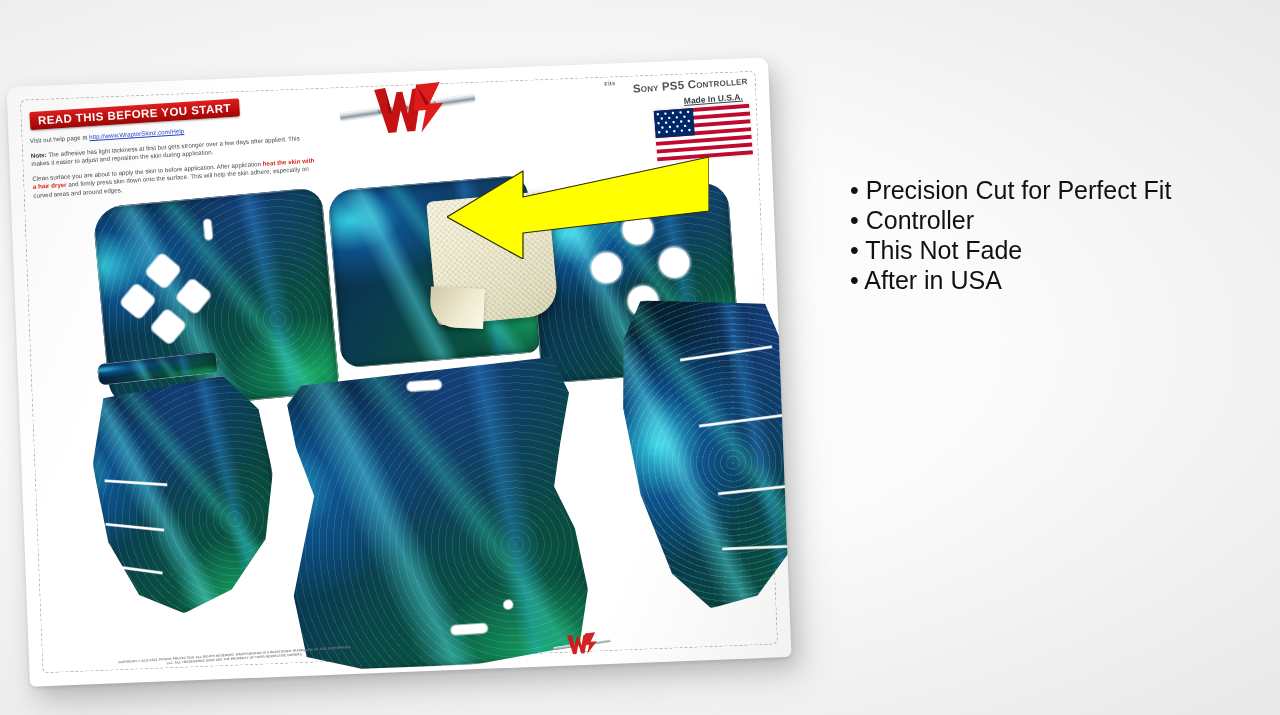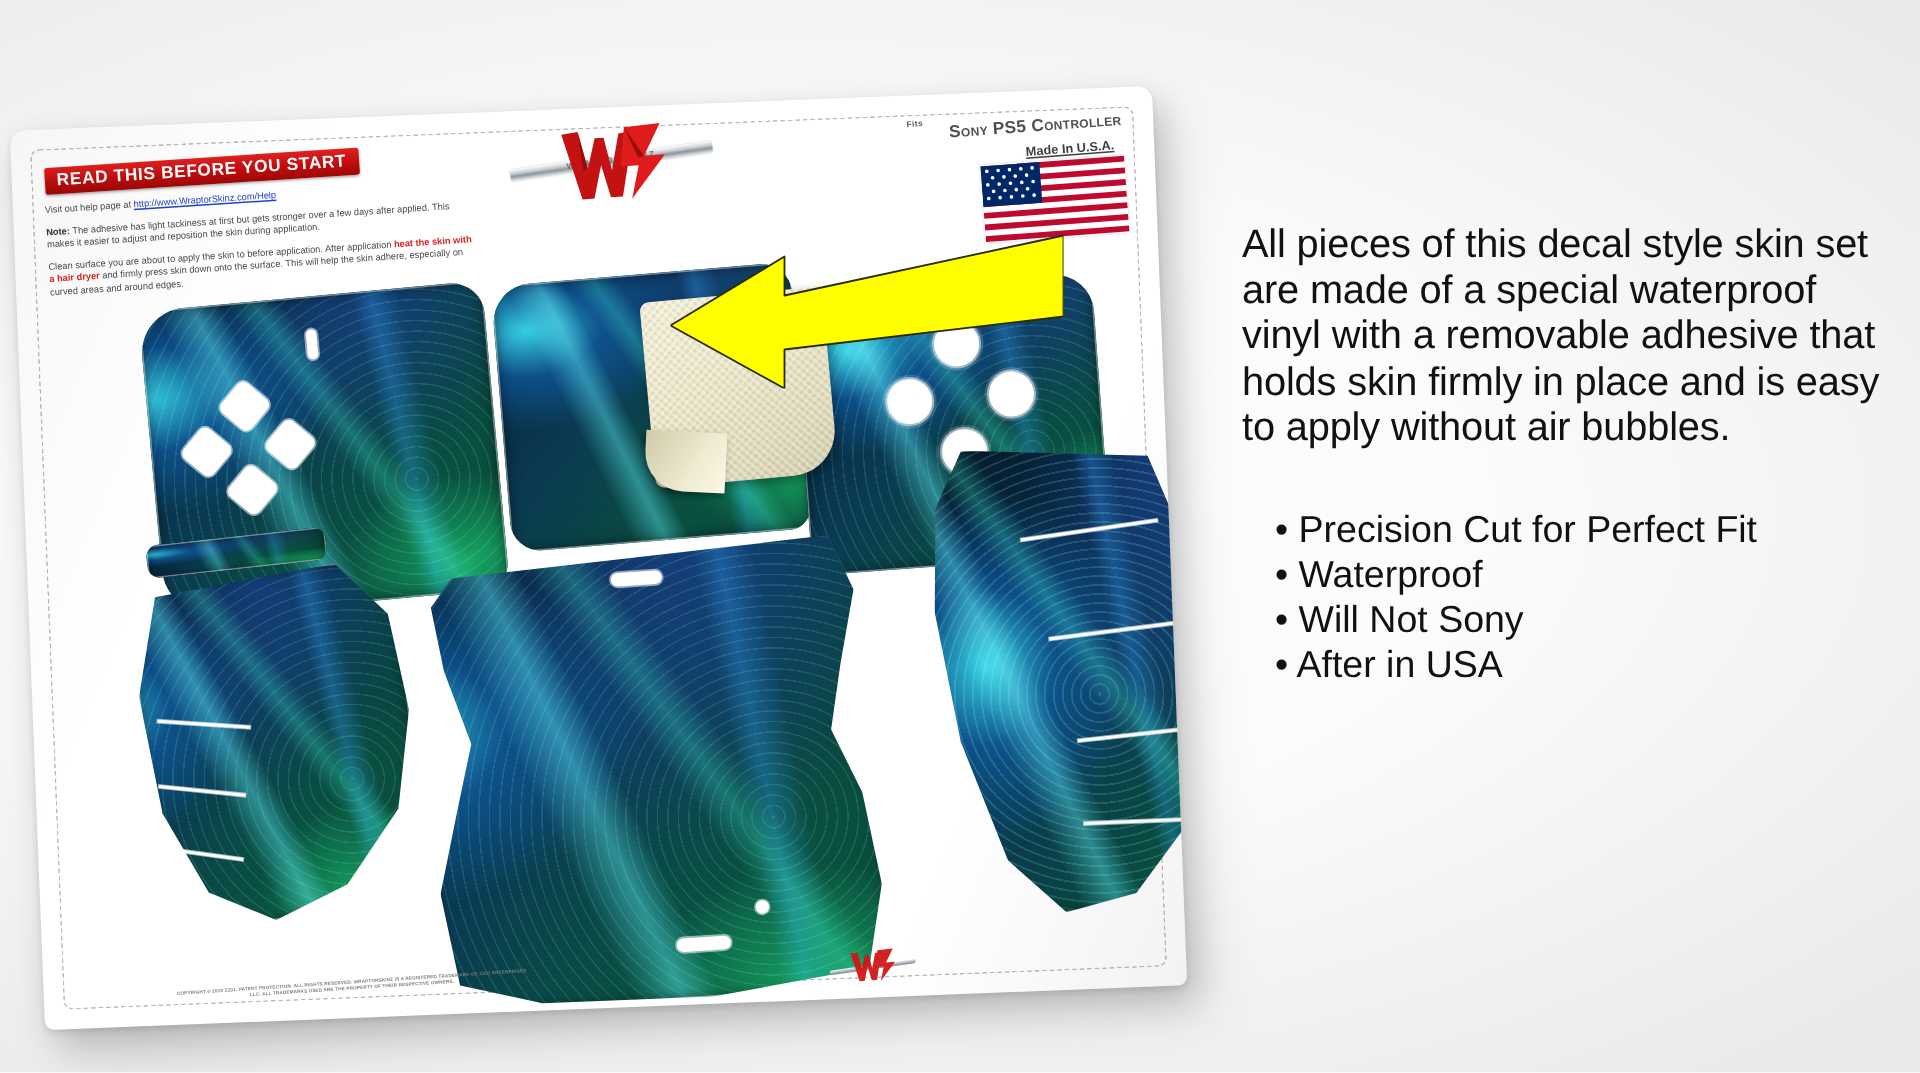--- a/index.html
+++ b/index.html
@@ -220,21 +220,21 @@
 
   
   #copy{
     position:absolute;left:828px;top:147px;width:436px;
     color:#111;
   }
   #copy-main{
     font-size:26.5px;line-height:30.5px;letter-spacing:-.1px;
   }
   #bullets{
-    margin:38px 0 0 22px;padding:0;list-style:none;
+    margin:28px 0 0 22px;padding:0;list-style:none;
     font-size:25px;line-height:30px;
   }
   #bullets li{margin:0;white-space:nowrap;}
   #bullets li::before{content:"• ";}
 </style>
 </head>
 <body>
 
 <div id="backdrop"></div>
 
@@ -393,20 +393,19 @@
 
     <div id="fineprint">COPYRIGHT © 2019 ZZ01. PATENT PROTECTION. ALL RIGHTS RESERVED. WRAPTORSKINZ IS A REGISTERED TRADEMARK OF ZZ01 ENTERPRISES LLC. ALL TRADEMARKS USED ARE THE PROPERTY OF THEIR RESPECTIVE OWNERS.</div>
   </div>
 </div>
 
 <svg id="arrow" viewBox="0 0 262 104">
   <polygon points="0,62 76,16 76,42 262,2 262,56 76,78 76,104" fill="#ffff00" stroke="#2b2b00" stroke-width="1.2" stroke-linejoin="round"></polygon>
 </svg>
 
 <div id="copy">
-  <div id="copy-main">All pieces of this decal style skin set are made of a special waterproof vinyl with a removable adhesive that holds skin firmly in place and is easy to apply without air bubbles.</div>
   <ul id="bullets">
     <li>Precision Cut for Perfect Fit</li>
-    <li>Waterproof</li>
-    <li>Will Not Sony</li>
+    <li>Controller</li>
+    <li>This Not Fade</li>
     <li>After in USA</li>
   </ul>
 </div>
 
 </body></html>

